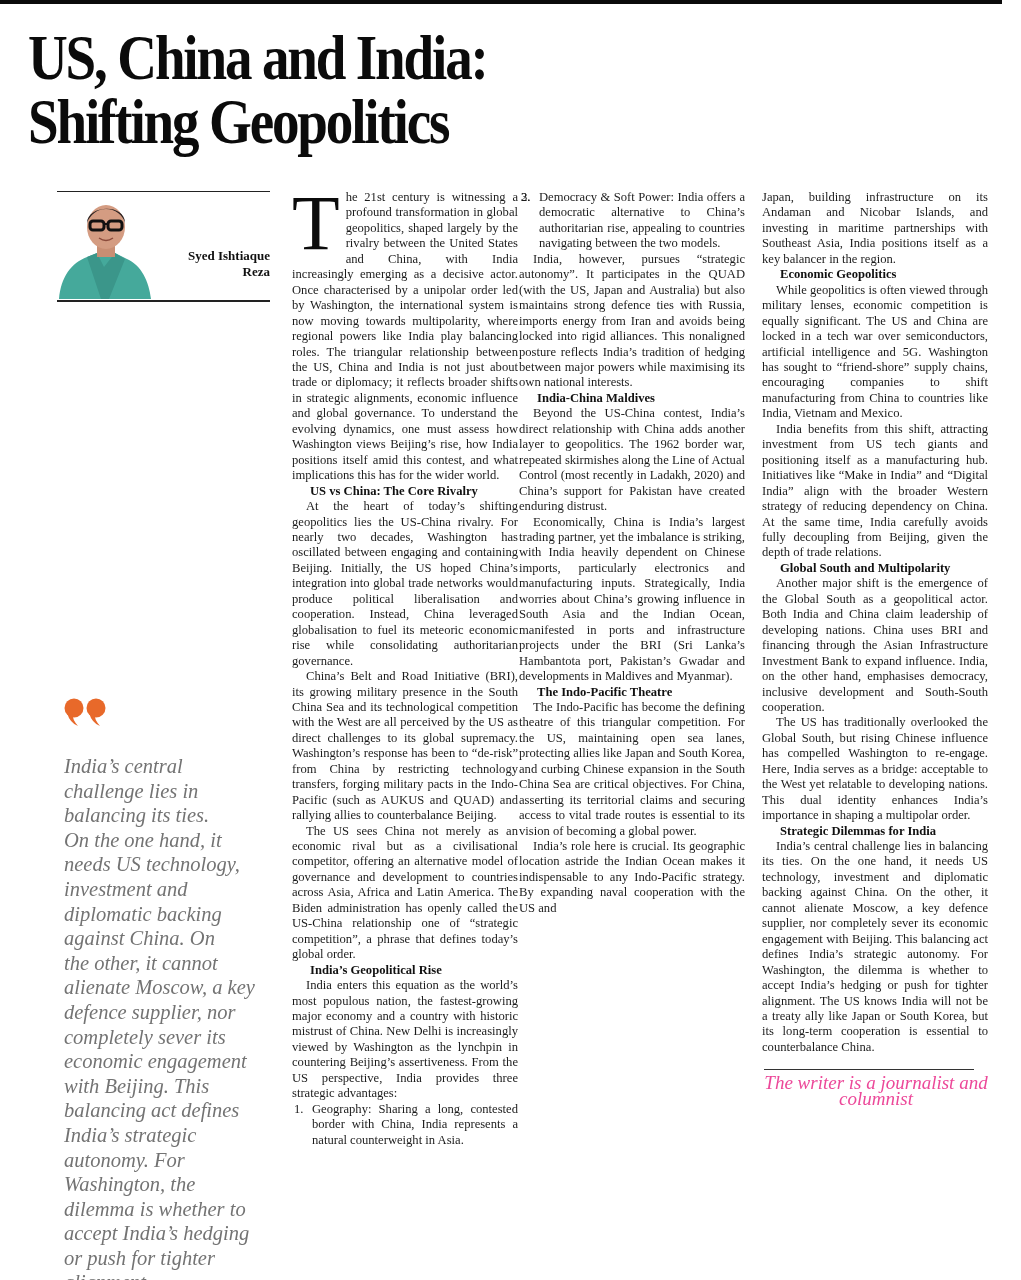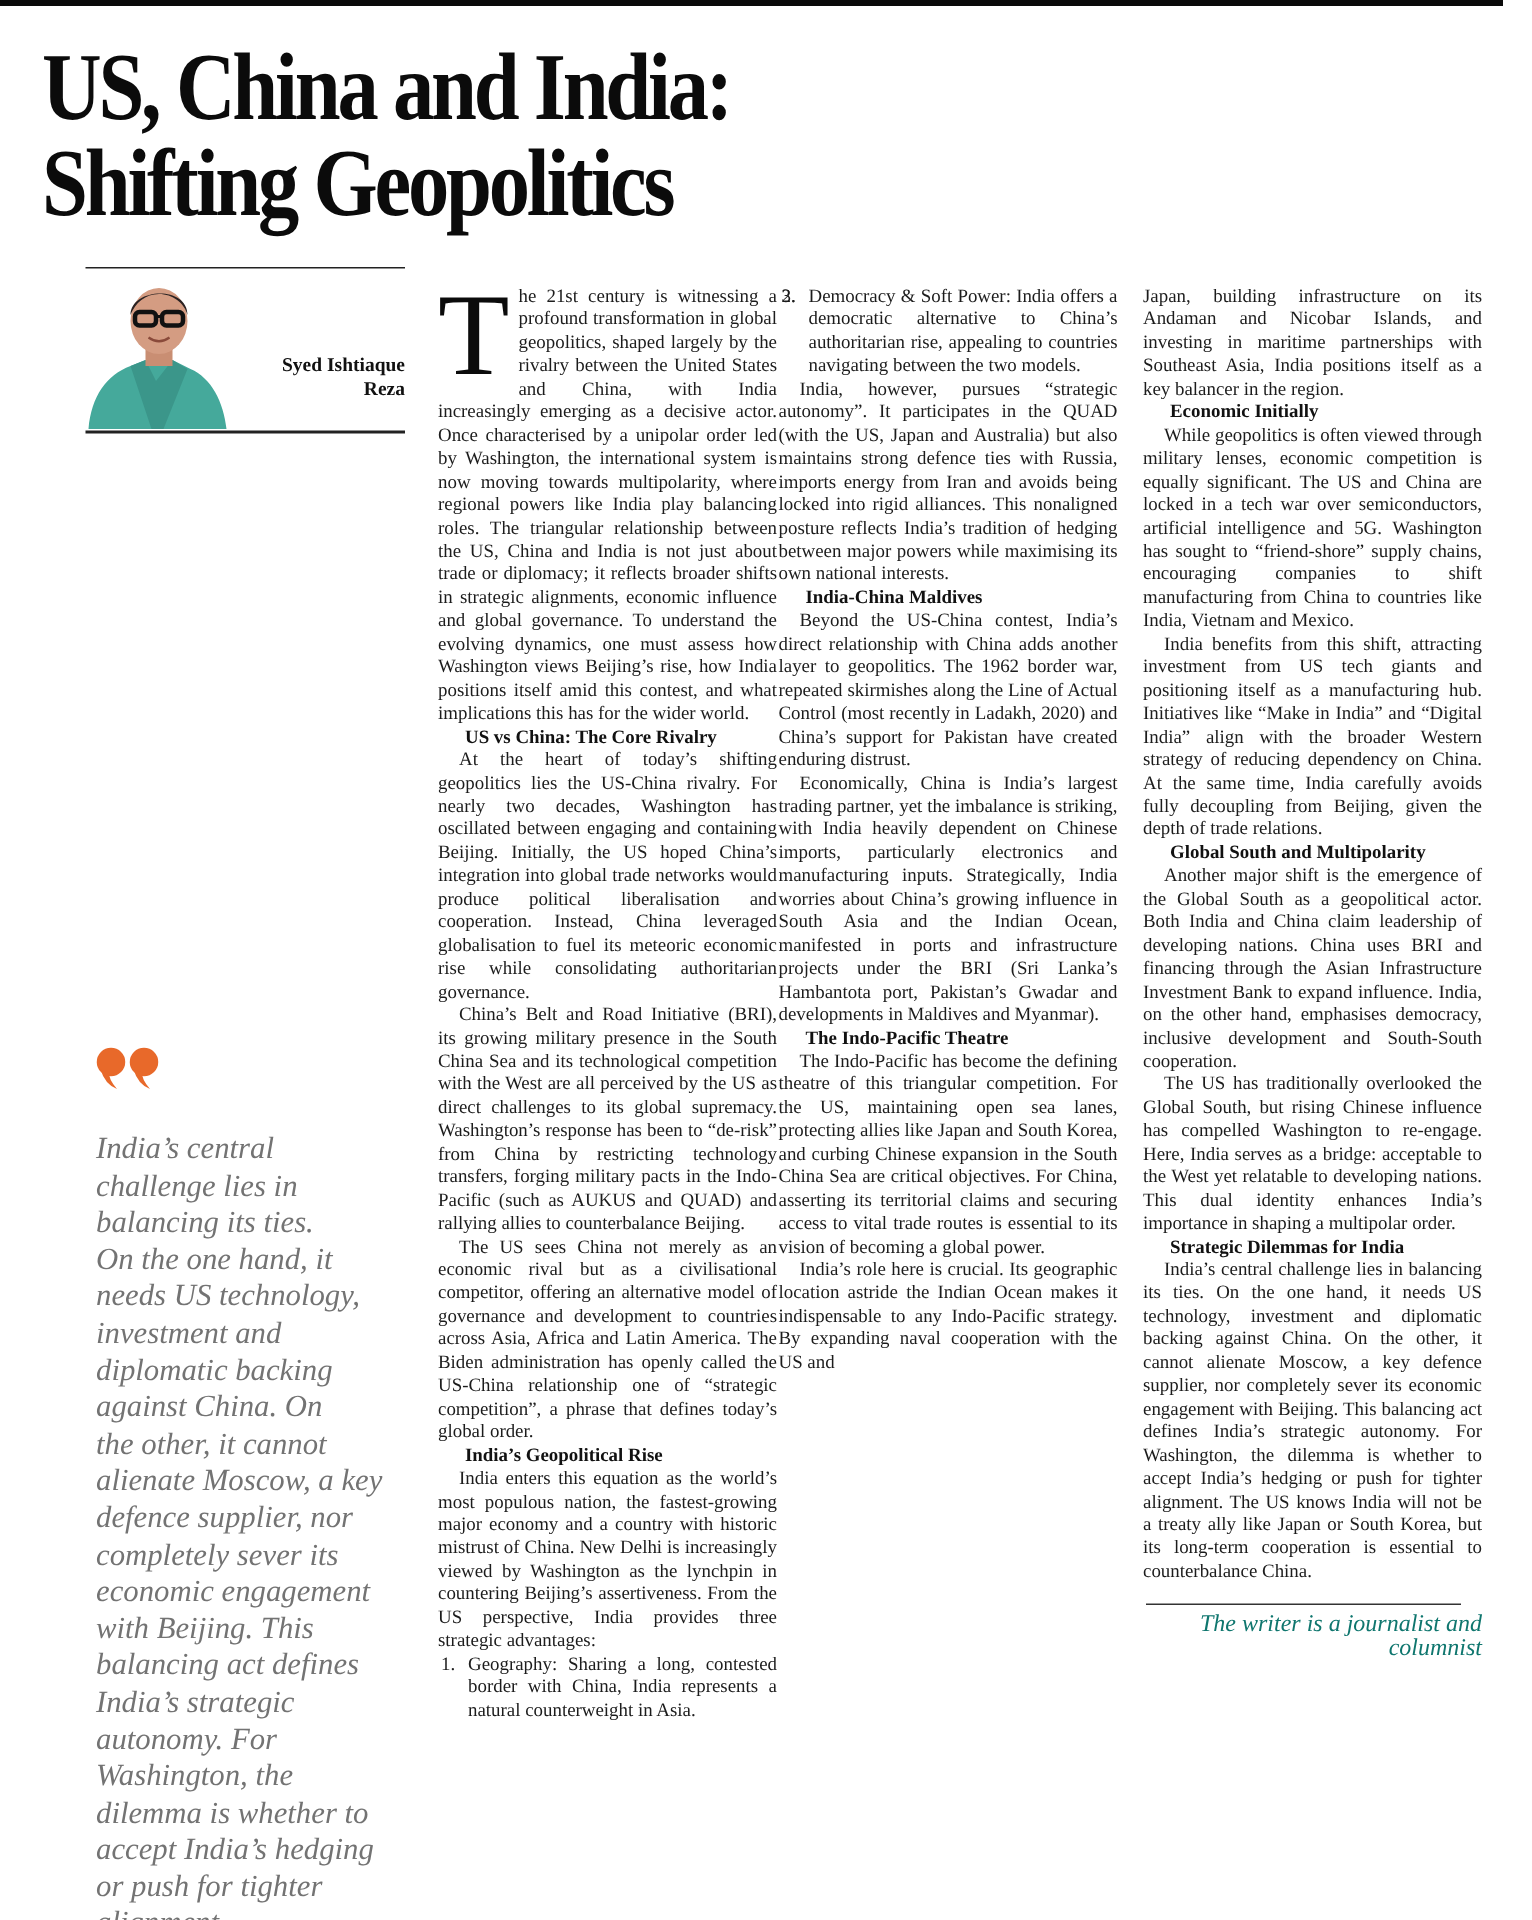--- a/index.html
+++ b/index.html
@@ -15,21 +15,21 @@
     font-family: "Liberation Serif", "DejaVu Serif", serif;
     font-weight: 700; font-size: 64px; line-height: 64px;
     letter-spacing: -2.5px; color: #0b0b0b;
     transform: scaleX(0.86); transform-origin: left top;
     white-space: nowrap;
   }
   .headline .line { display: block; }
 
   
   .byline-box {
-    position: absolute; left: 57px; top: 178px; width: 213px; height: 108px;
+    position: absolute; left: 57px; top: 191px; width: 213px; height: 108px;
     border-top: 1.5px solid #222; border-bottom: 2px solid #222;
   }
   .photo { position: absolute; left: 0; top: 5px; width: 95px; height: 102px; }
   .author {
     position: absolute; right: 0; top: 56px; width: 120px; text-align: right;
     font-weight: 700; font-size: 13px; line-height: 16px; color: #111;
   }
   .quote-mark { position: absolute; left: 64px; top: 697px; width: 44px; height: 30px; }
   .pull-quote {
     position: absolute; left: 64px; top: 730px; width: 210px;
@@ -55,22 +55,22 @@
   }
   .dropcap {
     float: left; font-size: 78px; line-height: 62px; font-weight: 400;
     margin: 2px 6px 0 0; color: #0b0b0b; height: 64px;
   }
   .list { margin: 0; padding: 0; list-style: none; }
   .list li { position: relative; padding-left: 20px; }
   .list li .num { position: absolute; left: 2px; top: 0; }
   .writer-rule { border-top: 1px solid #333; margin-top: 14px; width: 210px; margin-left: 2px; }
   .writer {
-    font-style: italic; font-size: 16px; line-height: 16px; margin-top: 5px; padding-left: 2px;
-    text-align: right; color: #0f766e;
+    font-style: italic; font-size: 19px; line-height: 16px; margin-top: 5px; padding-left: 2px;
+    text-align: center; color: #ec4899;
   }
 </style>
 </head>
 <body>
 
 <div class="top-rule"></div>
 
 <h1 class="headline" style="margin:0;">
   <span class="line">US, China and India:</span>
   <span class="line">Shifting Geopolitics</span>
@@ -149,21 +149,21 @@
   <h3>India-China Maldives</h3>
   <p>Beyond the US-China contest, India’s direct relationship with China adds another layer to geopoli­tics. The 1962 border war, repeated skirmishes along the Line of Actual Control (most recently in Ladakh, 2020) and China’s support for Paki­stan have created enduring distrust.</p>
   <p>Economically, China is India’s largest trading partner, yet the im­balance is striking, with India heavily dependent on Chinese imports, particularly electronics and manufacturing inputs. Strategically, India worries about China’s growing influence in South Asia and the Indian Ocean, manifested in ports and infrastructure projects under the BRI (Sri Lanka’s Hambantota port, Pakistan’s Gwadar and devel­opments in Maldives and Myanmar).</p>
   <h3>The Indo-Pacific Theatre</h3>
   <p>The Indo-Pacific has become the defining theatre of this triangular competition. For the US, maintain­ing open sea lanes, protecting allies like Japan and South Korea, and curbing Chinese expansion in the South China Sea are critical objec­tives. For China, asserting its territo­rial claims and securing access to vital trade routes is essential to its vision of becoming a global power.</p>
   <p>India’s role here is crucial. Its geo­graphic location astride the Indian Ocean makes it indispensable to any Indo-Pacific strategy. By expanding naval cooperation with the US and</p>
 </div>
 
 <div class="col col3">
   <p class="noindent">Japan, building infrastructure on its Andaman and Nicobar Islands, and investing in maritime partnerships with Southeast Asia, India positions itself as a key balancer in the region.</p>
-  <h3>Economic Initially</h3>
+  <h3>Economic Geopolitics</h3>
   <p>While geopolitics is often viewed through military lenses, economic competition is equally significant. The US and China are locked in a tech war over semiconductors, arti­ficial intelligence and 5G. Washing­ton has sought to “friend-shore” supply chains, encouraging compa­nies to shift manufacturing from China to countries like India, Vietnam and Mexico.</p>
   <p>India benefits from this shift, at­tracting investment from US tech giants and positioning itself as a manufacturing hub. Initiatives like “Make in India” and “Digital India” align with the broader Western strategy of reducing dependency on China. At the same time, India care­fully avoids fully decoupling from Beijing, given the depth of trade re­lations.</p>
   <h3>Global South and Multipolarity</h3>
   <p>Another major shift is the emer­gence of the Global South as a geo­political actor. Both India and China claim leadership of developing nations. China uses BRI and financ­ing through the Asian Infrastructure Investment Bank to expand influ­ence. India, on the other hand, em­phasises democracy, inclusive de­velopment and South-South cooperation.</p>
   <p>The US has traditionally over­looked the Global South, but rising Chinese influence has compelled Washington to re-engage. Here, India serves as a bridge: acceptable to the West yet relatable to develop­ing nations. This dual identity en­hances India’s importance in shaping a multipolar order.</p>
   <h3>Strategic Dilemmas for India</h3>
   <p>India’s central challenge lies in balancing its ties. On the one hand, it needs US technology, in­vestment and diplomatic backing against China. On the other, it cannot alienate Moscow, a key defence supplier, nor completely sever its economic engagement with Beijing. This balancing act defines India’s strategic autono­my. For Washington, the dilemma is whether to accept India’s hedging or push for tighter align­ment. The US knows India will not be a treaty ally like Japan or South Korea, but its long-term coopera­tion is essential to counterbalance China.</p>
   <div class="writer-rule"></div>
   <div class="writer">The writer is a journalist and columnist</div>
 </div>

